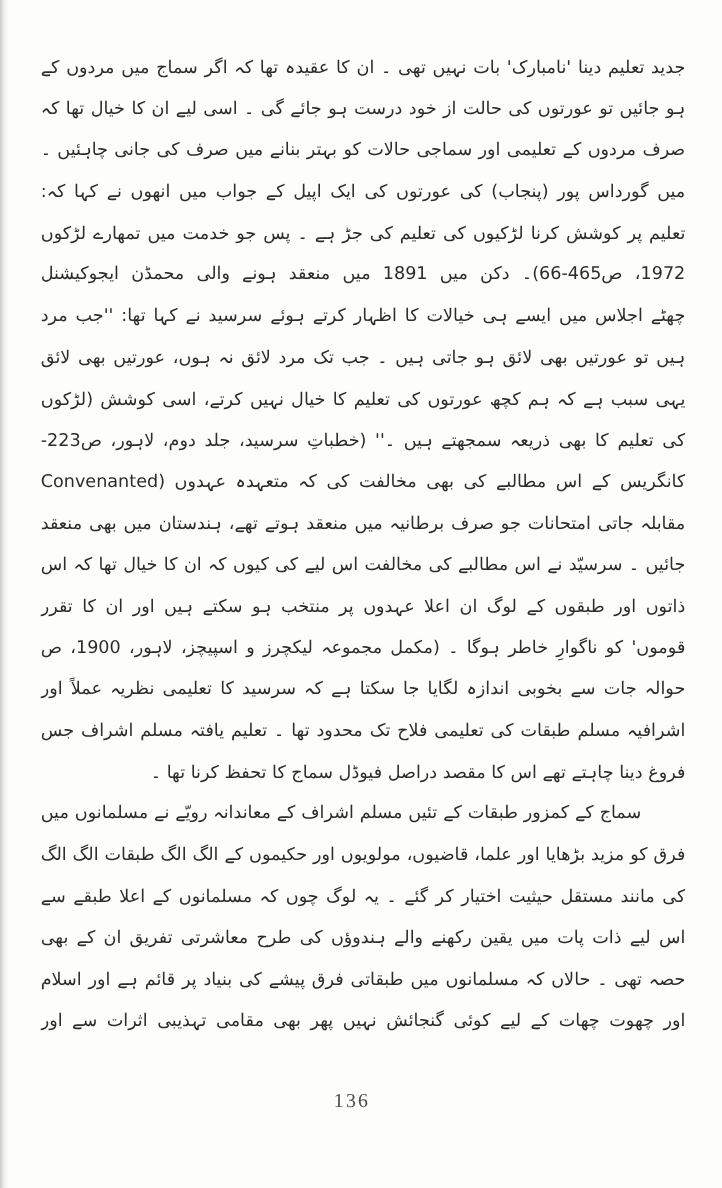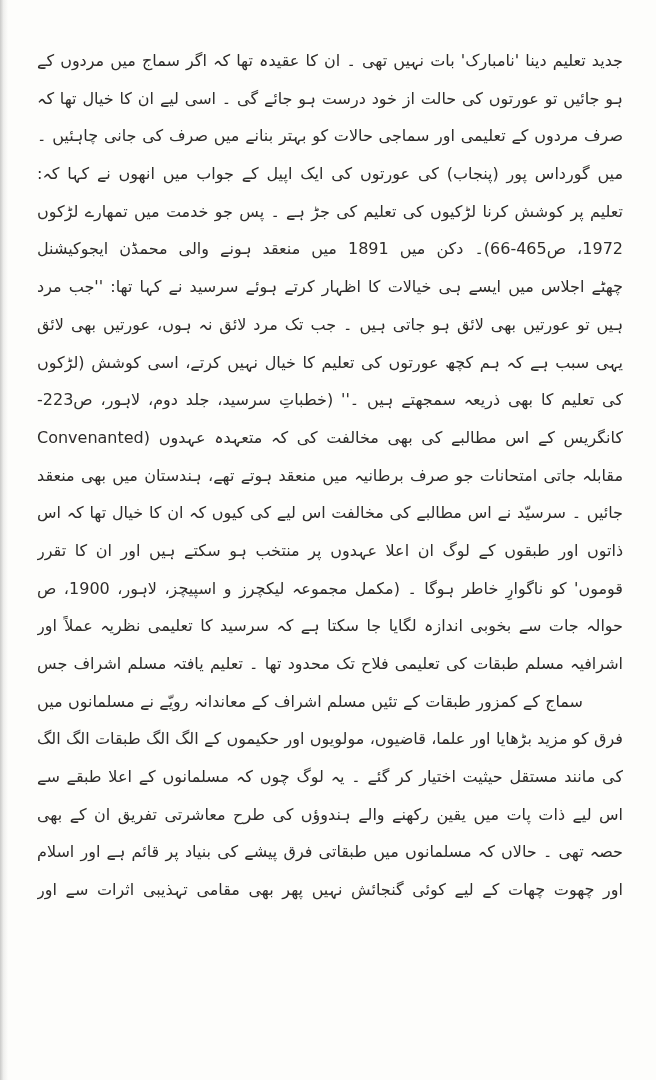--- a/index.html
+++ b/index.html
@@ -76,21 +76,23 @@
     <div class="line">ہیں تو عورتیں بھی لائق ہو جاتی ہیں ۔ جب تک مرد لائق نہ ہوں، عورتیں بھی لائق نہیں ہو سکتیں ۔</div>
     <div class="line">یہی سبب ہے کہ ہم کچھ عورتوں کی تعلیم کا خیال نہیں کرتے، اسی کوشش (لڑکوں کی تعلیم) کو لڑکیوں</div>
     <div class="line">کی تعلیم کا بھی ذریعہ سمجھتے ہیں ۔'' (خطباتِ سرسید، جلد دوم، لاہور، ص223-24)۔ سرسیّد نے</div>
     <div class="line">کانگریس کے اس مطالبے کی بھی مخالفت کی کہ متعہدہ عہدوں (Convenanted Posts) پر</div>
     <div class="line">مقابلہ جاتی امتحانات جو صرف برطانیہ میں منعقد ہوتے تھے، ہندستان میں بھی منعقد کرائے</div>
     <div class="line">جائیں ۔ سرسیّد نے اس مطالبے کی مخالفت اس لیے کی کیوں کہ ان کا خیال تھا کہ اس سے نچلی</div>
     <div class="line">ذاتوں اور طبقوں کے لوگ ان اعلا عہدوں پر منتخب ہو سکتے ہیں اور ان کا تقرر 'ہندستان کی شریف</div>
     <div class="line">قوموں' کو ناگوارِ خاطر ہوگا ۔ (مکمل مجموعہ لیکچرز و اسپیچز، لاہور، 1900، ص ص350-52)۔ ان</div>
     <div class="line">حوالہ جات سے بخوبی اندازہ لگایا جا سکتا ہے کہ سرسید کا تعلیمی نظریہ عملاً اور اصولاً دونوں ہی سطحوں پر</div>
     <div class="line">اشرافیہ مسلم طبقات کی تعلیمی فلاح تک محدود تھا ۔ تعلیم یافتہ مسلم اشراف جس قسم کے نظام تعلیم کو</div>
+    <div class="line short">فروغ دینا چاہتے تھے اس کا مقصد دراصل فیوڈل سماج کا تحفظ کرنا تھا ۔</div>
     <div class="line indent">سماج کے کمزور طبقات کے تئیں مسلم اشراف کے معاندانہ رویّے نے مسلمانوں میں طبقاتی</div>
     <div class="line">فرق کو مزید بڑھایا اور علما، قاضیوں، مولویوں اور حکیموں کے الگ الگ طبقات الگ الگ ذاتوں</div>
     <div class="line">کی مانند مستقل حیثیت اختیار کر گئے ۔ یہ لوگ چوں کہ مسلمانوں کے اعلا طبقے سے تعلق رکھتے تھے</div>
     <div class="line">اس لیے ذات پات میں یقین رکھنے والے ہندوؤں کی طرح معاشرتی تفریق ان کے بھی شعور کا</div>
     <div class="line">حصہ تھی ۔ حالاں کہ مسلمانوں میں طبقاتی فرق پیشے کی بنیاد پر قائم ہے اور اسلام میں ذات پات</div>
     <div class="line">اور چھوت چھات کے لیے کوئی گنجائش نہیں پھر بھی مقامی تہذیبی اثرات سے اور مذکورہ طرزِ تعلیم</div>
   </div>
 
+  <div class="page-number">136</div>
 </div>
 
 </body></html>

